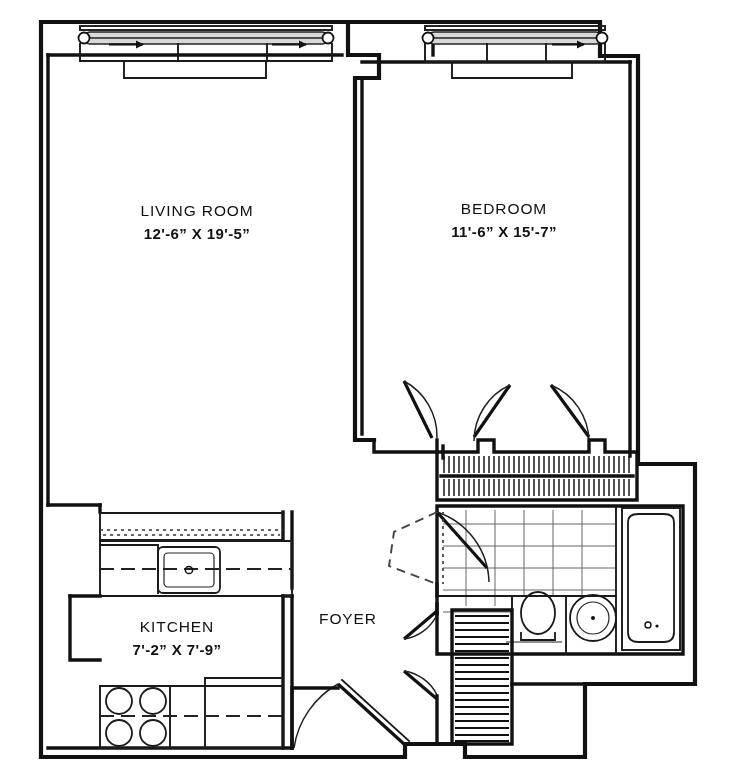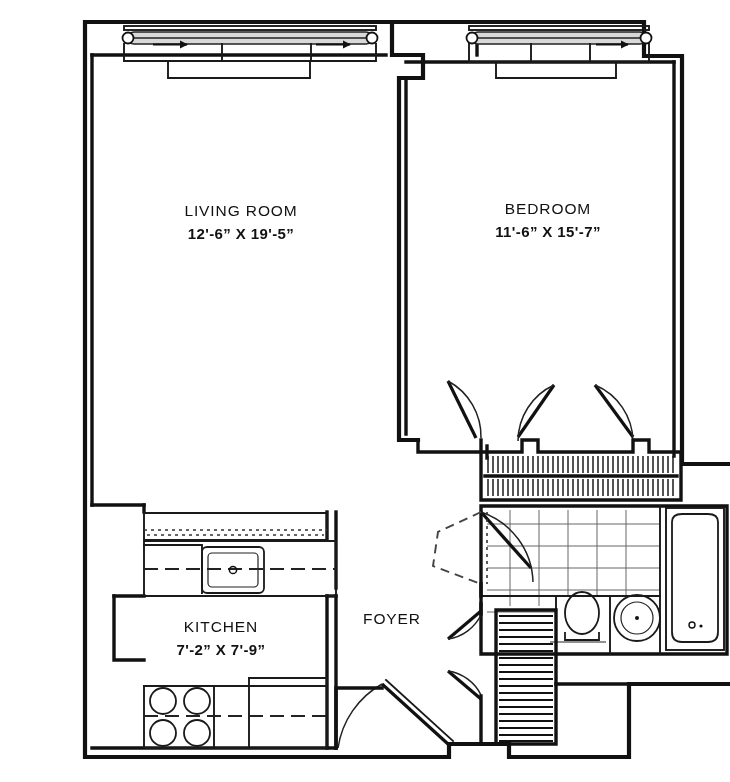--- a/index.html
+++ b/index.html
@@ -13,21 +13,20 @@
     height: 782px;
     font-family: "Liberation Sans", sans-serif;
     overflow: hidden;
     position: relative;
   }
   #floorplan-root {
     position: relative;
     width: 580px;
     height: 782px;
     background: #ffffff;
-    margin-left: 44px;
   }
   svg#plan {
     display: block;
     width: 730px;
     height: 782px;
     background: #ffffff;
   }
   .wall-outer { fill: none; stroke: #111111; stroke-width: 4.2; stroke-linejoin: miter; stroke-linecap: square; }
   .wall-inner { fill: none; stroke: #111111; stroke-width: 3.4; stroke-linejoin: miter; stroke-linecap: square; }
   .wall-thin  { fill: none; stroke: #1a1a1a; stroke-width: 1.9; stroke-linejoin: miter; stroke-linecap: square; }

